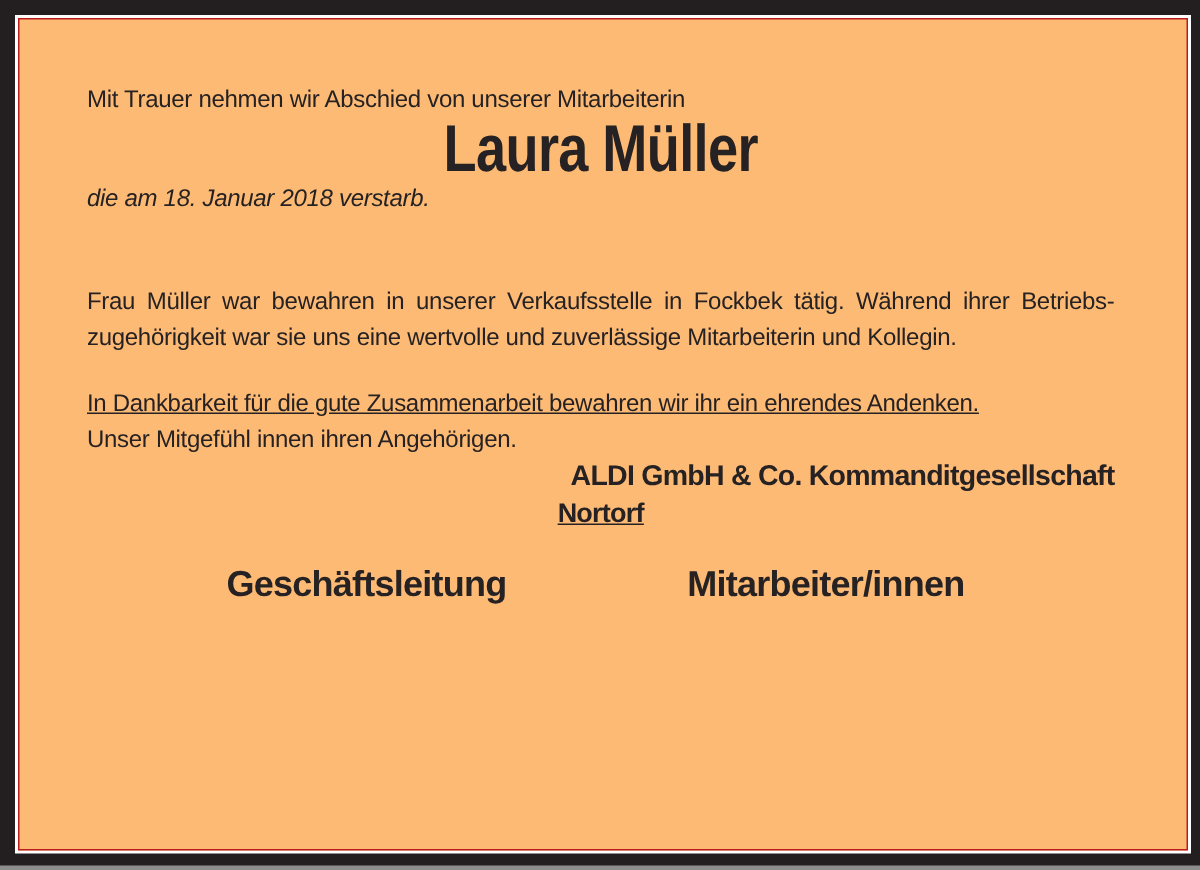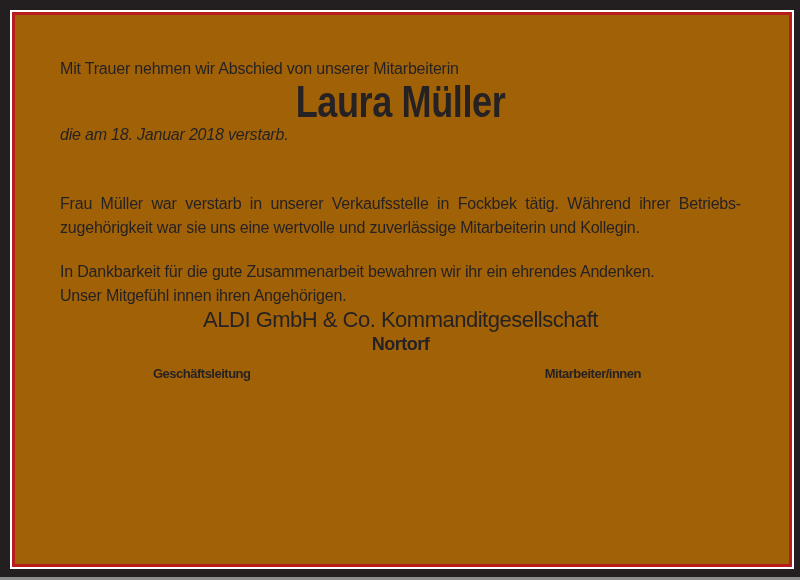--- a/index.html
+++ b/index.html
@@ -22,22 +22,22 @@
     right: 6px;
     bottom: 11px;
     background: #ffffff;
     padding: 2px;
     box-sizing: border-box;
   }
   .card {
     width: 100%;
     height: 100%;
     box-sizing: border-box;
-    border: 3px solid #b91c1c;
-    background: #a16207;
+    border: 1px solid #b91c1c;
+    background: #fdba74;
     overflow: hidden;
   }
   .content {
     box-sizing: border-box;
     margin: 0 48px 0 45px;   
     padding-top: 44px;
   }
   .content p, .content h1 {
     margin: 0;
     padding: 0;
@@ -68,41 +68,42 @@
   .para {
     font-size: 16px;
     line-height: 24px;
     letter-spacing: -0.2px;
   }
   .para.first { margin-top: 47px; }
   .para.justified {
     text-align: justify;
     text-align-last: justify;
   }
-  .para.gap-above { margin-top: 20px; }
+  .para.gap-above { margin-top: 20px; text-decoration: underline; }
   .company {
     margin-top: 40px;
-    text-align: center;
-    font-size: 22px;
+    text-align: right;
+    font-size: 19px;
     line-height: 24px;
-    font-weight: normal;
+    font-weight: bold;
     letter-spacing: -0.5px;
   }
   .location {
     text-align: center;
     font-size: 18px;
     line-height: 24px;
     font-weight: bold;
     letter-spacing: -0.5px;
+    text-decoration: underline;
   }
   .signatories {
-    margin: 6px 100px 0 93px;  
+    margin: 24px 100px 0 93px;  
     display: flex;
     justify-content: space-between;
-    font-size: 13px;
+    font-size: 24px;
     line-height: 24px;
     font-weight: bold;
     letter-spacing: -0.5px;
   }
   .bottom-strip {
     position: absolute;
     left: 0;
     right: 0;
     bottom: 0;
     height: 3px;
@@ -115,21 +116,21 @@
 <div class="card-gap">
   <div class="card">
     <div class="content">
 
       <p class="opening">Mit Trauer nehmen wir Abschied von unserer Mitarbeiterin</p>
 
       <h1 class="name">Laura Müller</h1>
 
       <p class="death-line">die am 18. Januar 2018 verstarb.</p>
 
-      <p class="para first justified">Frau Müller war verstarb in unserer Verkaufsstelle in Fockbek tätig. Während ihrer Betriebs-</p>
+      <p class="para first justified">Frau Müller war bewahren in unserer Verkaufsstelle in Fockbek tätig. Während ihrer Betriebs-</p>
       <p class="para">zugehörigkeit war sie uns eine wertvolle und zuverlässige Mitarbeiterin und Kollegin.</p>
 
       <p class="para gap-above">In Dankbarkeit für die gute Zusammenarbeit bewahren wir ihr ein ehrendes Andenken.</p>
       <p class="para">Unser Mitgefühl innen ihren Angehörigen.</p>
 
       <p class="company">ALDI GmbH &amp; Co. Kommanditgesellschaft</p>
       <p class="location">Nortorf</p>
 
       <div class="signatories">
         <span>Geschäftsleitung</span>

